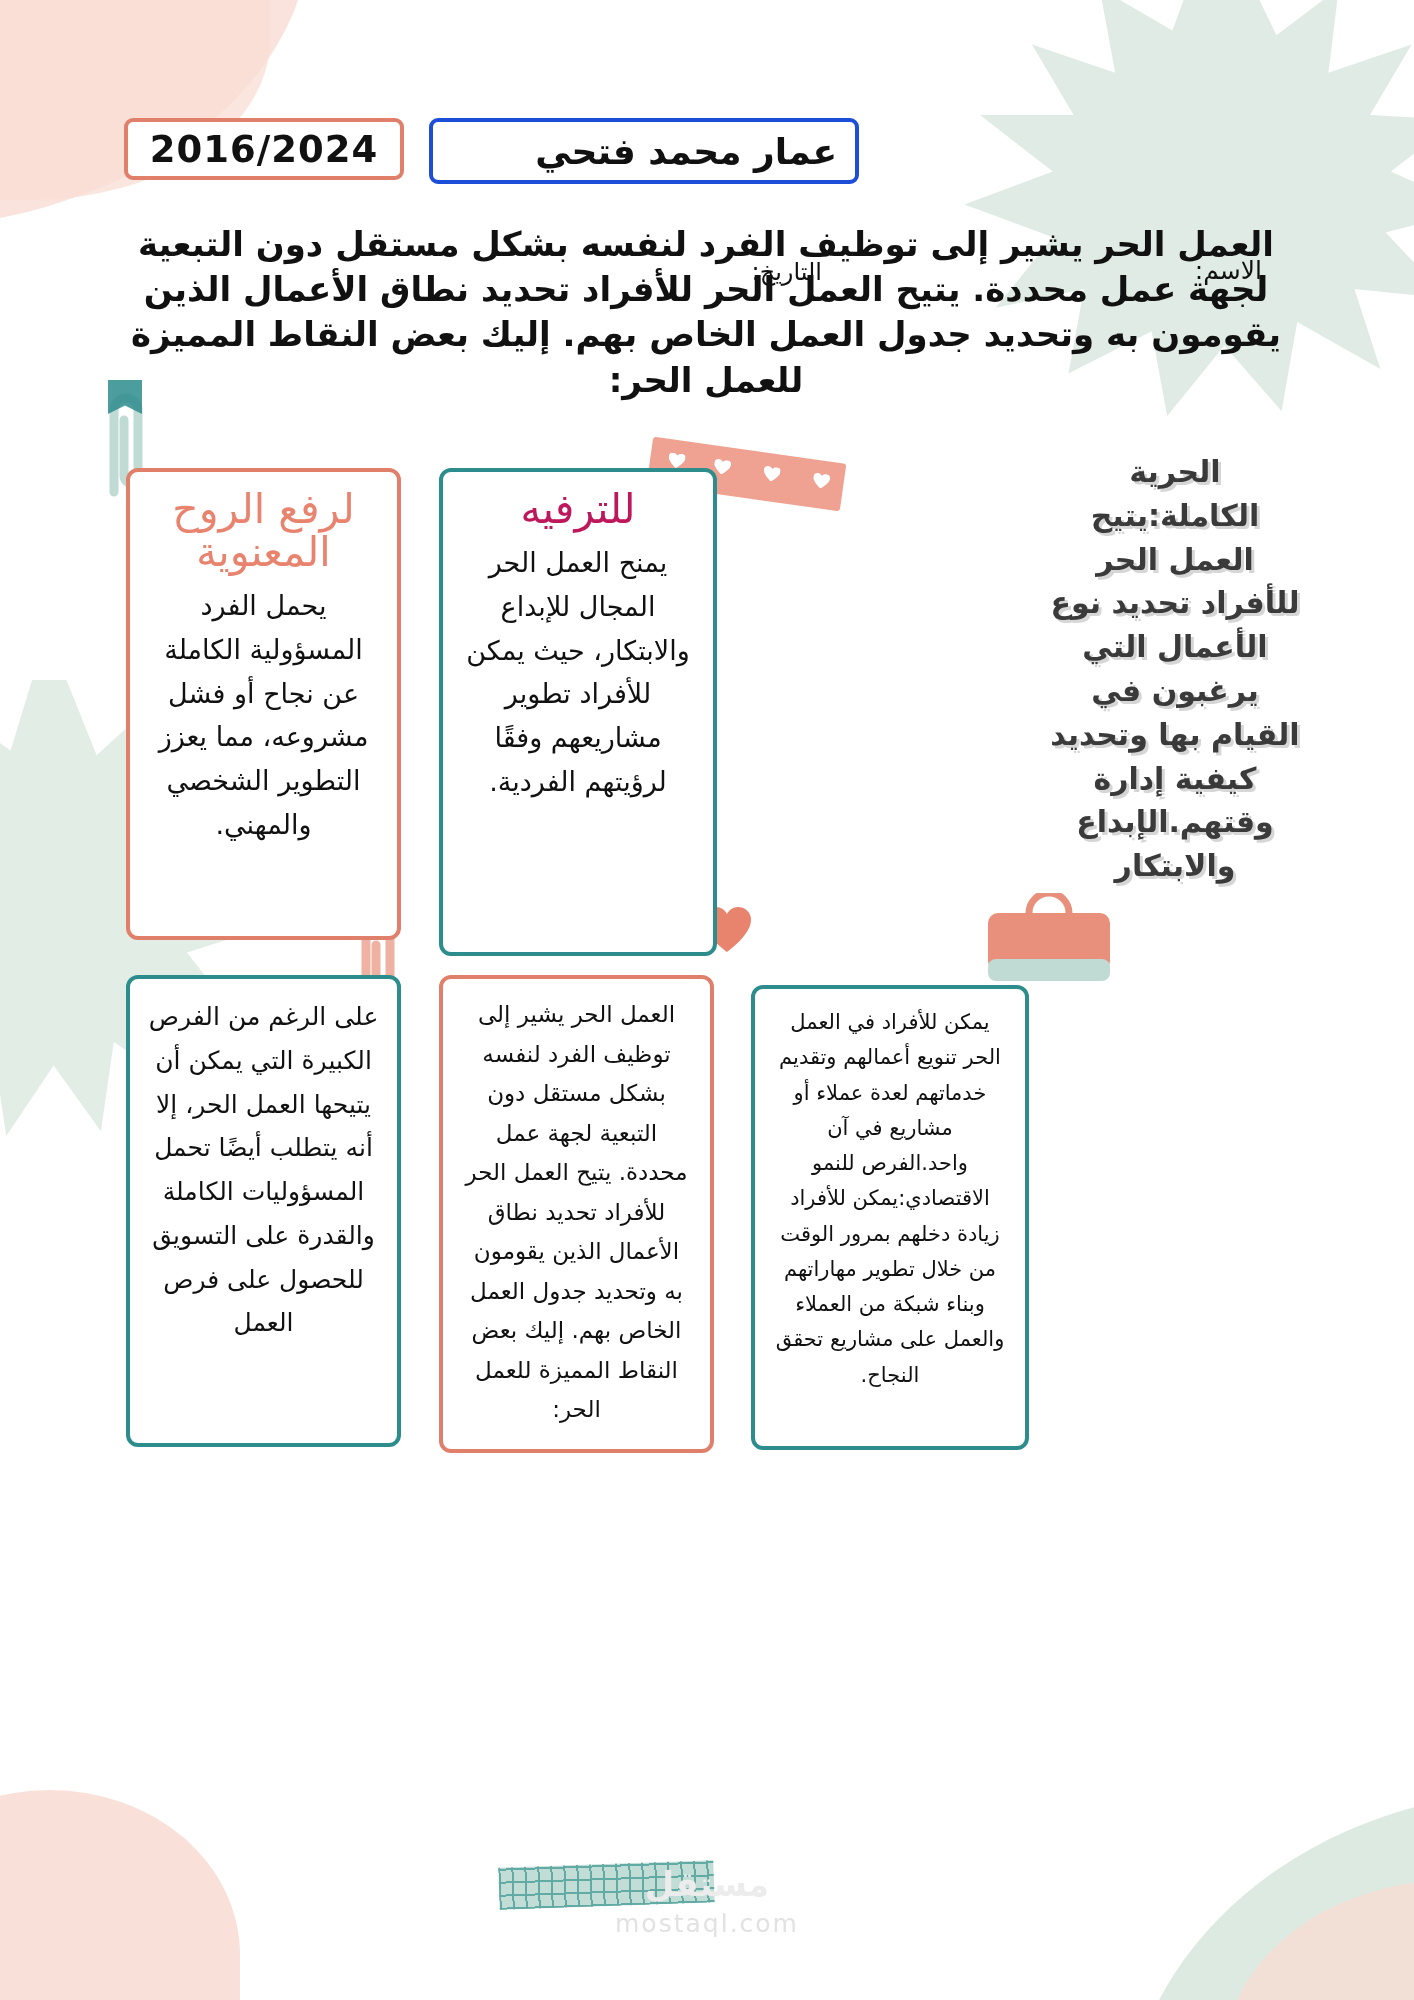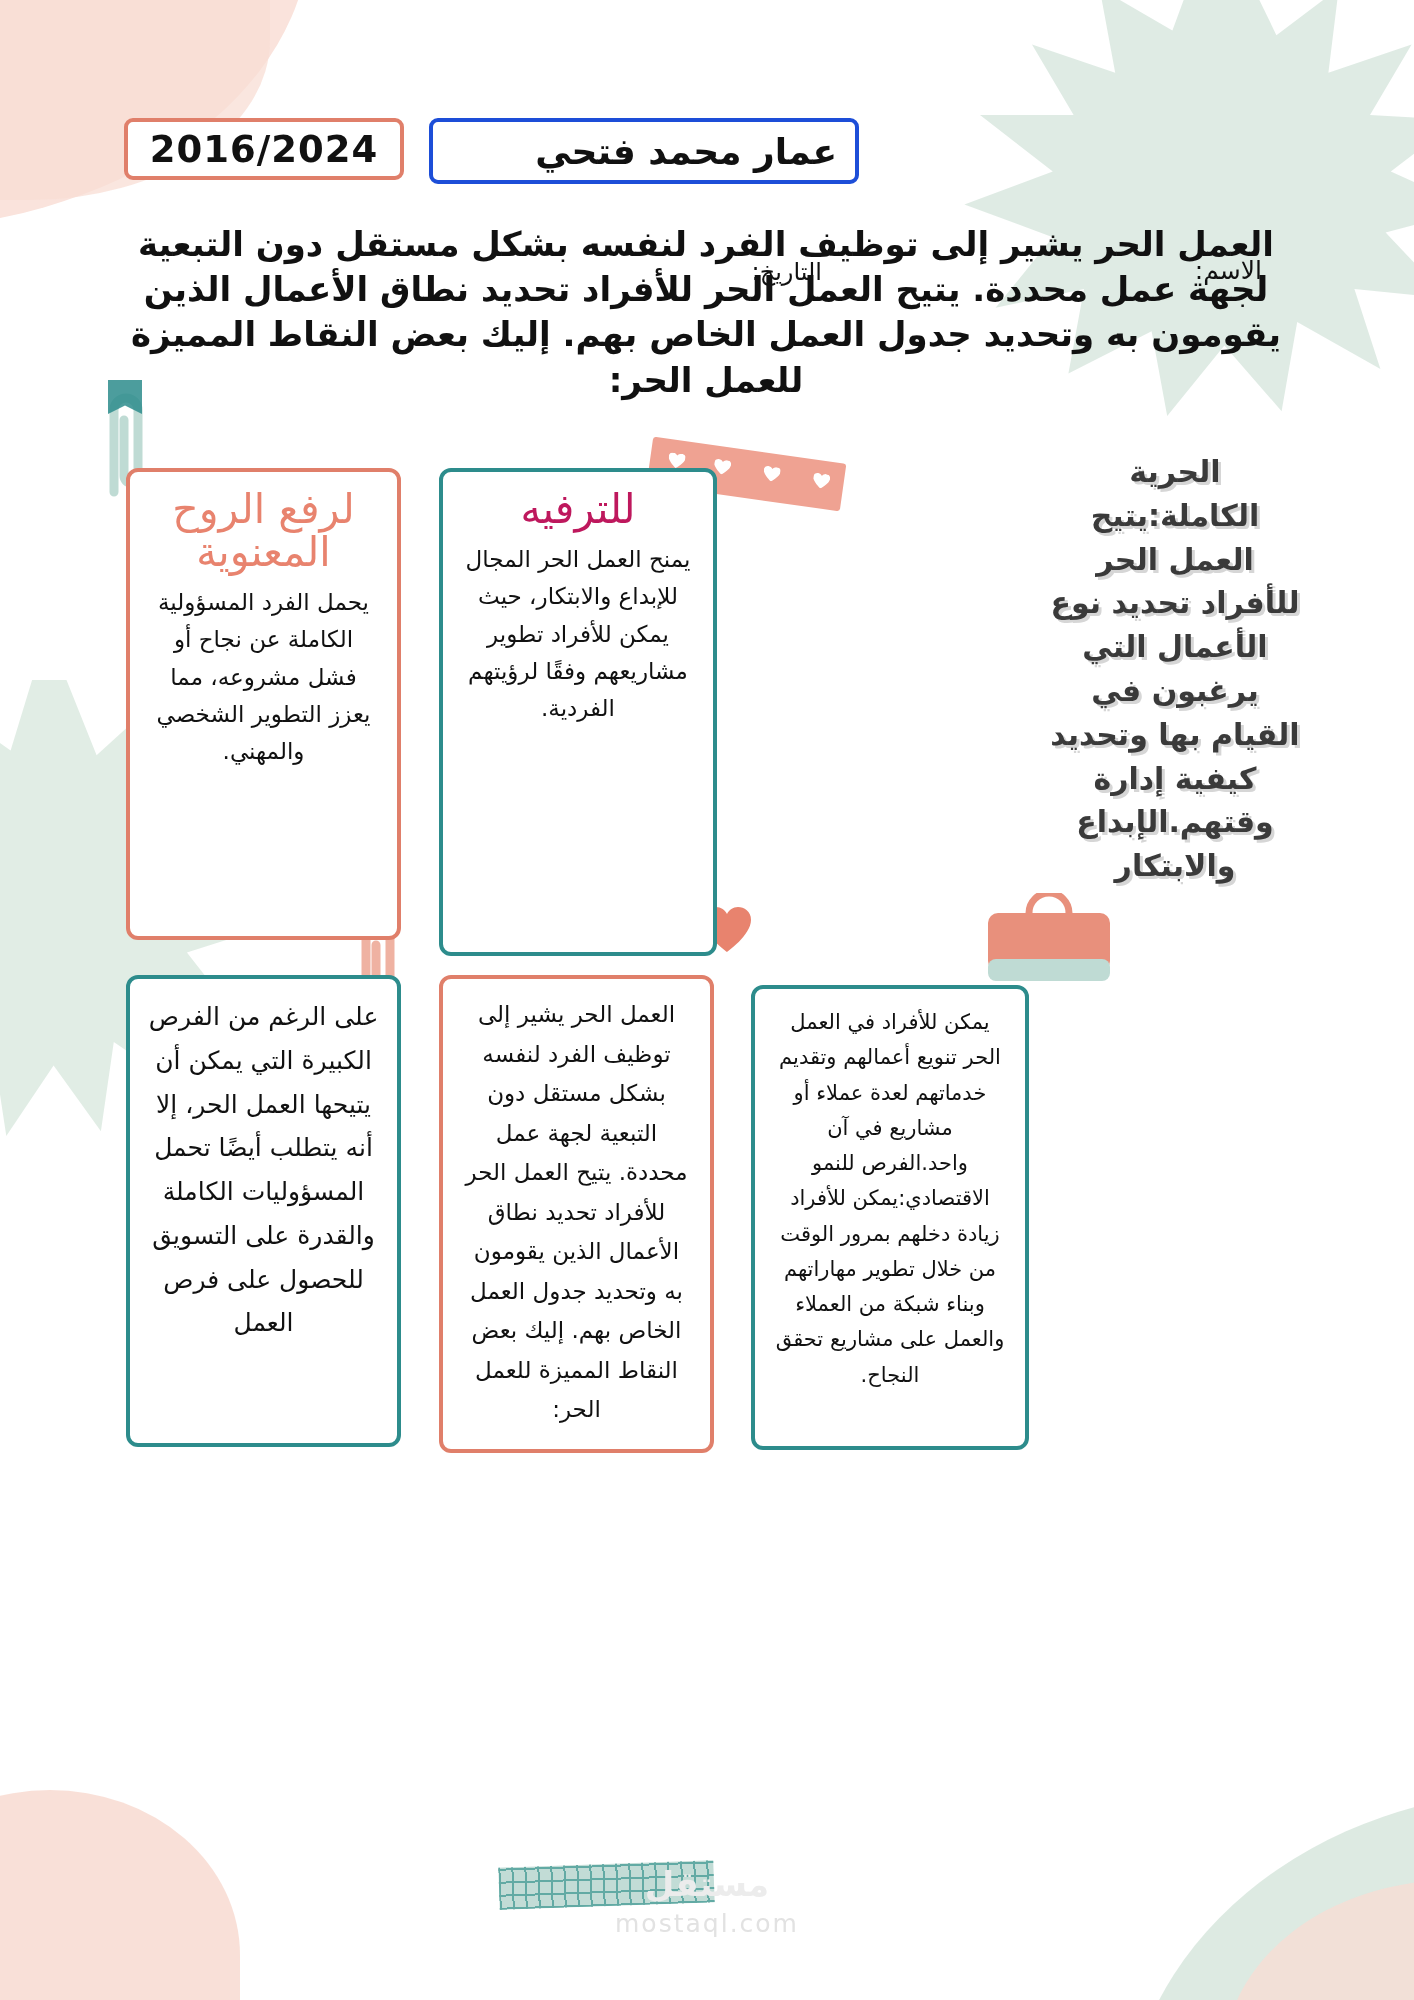--- a/index.html
+++ b/index.html
@@ -45,21 +45,21 @@
   
   .intro{position:absolute;top:222px;right:118px;width:1180px;
     font-size:34px;line-height:1.33;font-weight:bold;color:#111;text-align:center;}
 
   
   .card{position:absolute;background:#fff;border-radius:12px;box-sizing:border-box;}
   .card .sh{position:absolute;inset:8px -9px -10px 8px;border-radius:12px;z-index:-1;}
   .card-inner{position:relative;z-index:2;padding:16px 18px;height:100%;box-sizing:border-box;
     display:flex;flex-direction:column;}
   .card-title{font-size:41px;line-height:1.05;text-align:center;margin-bottom:10px;}
-  .card-body{font-size:23px;line-height:1.62;text-align:center;color:#111;
+  .card-body{font-size:27px;line-height:1.62;text-align:center;color:#111;
     font-family:"DejaVu Sans",sans-serif;}
 
   .teal{border:4px solid #2d8c8c;}
   .teal .sh{background:#9fcbc5;}
   .coral{border:4px solid #e07f6a;}
   .coral .sh{background:#efb2a2;}
   .t-teal{color:#be185d;}
   .t-coral{color:#e8836e;}
 
   

